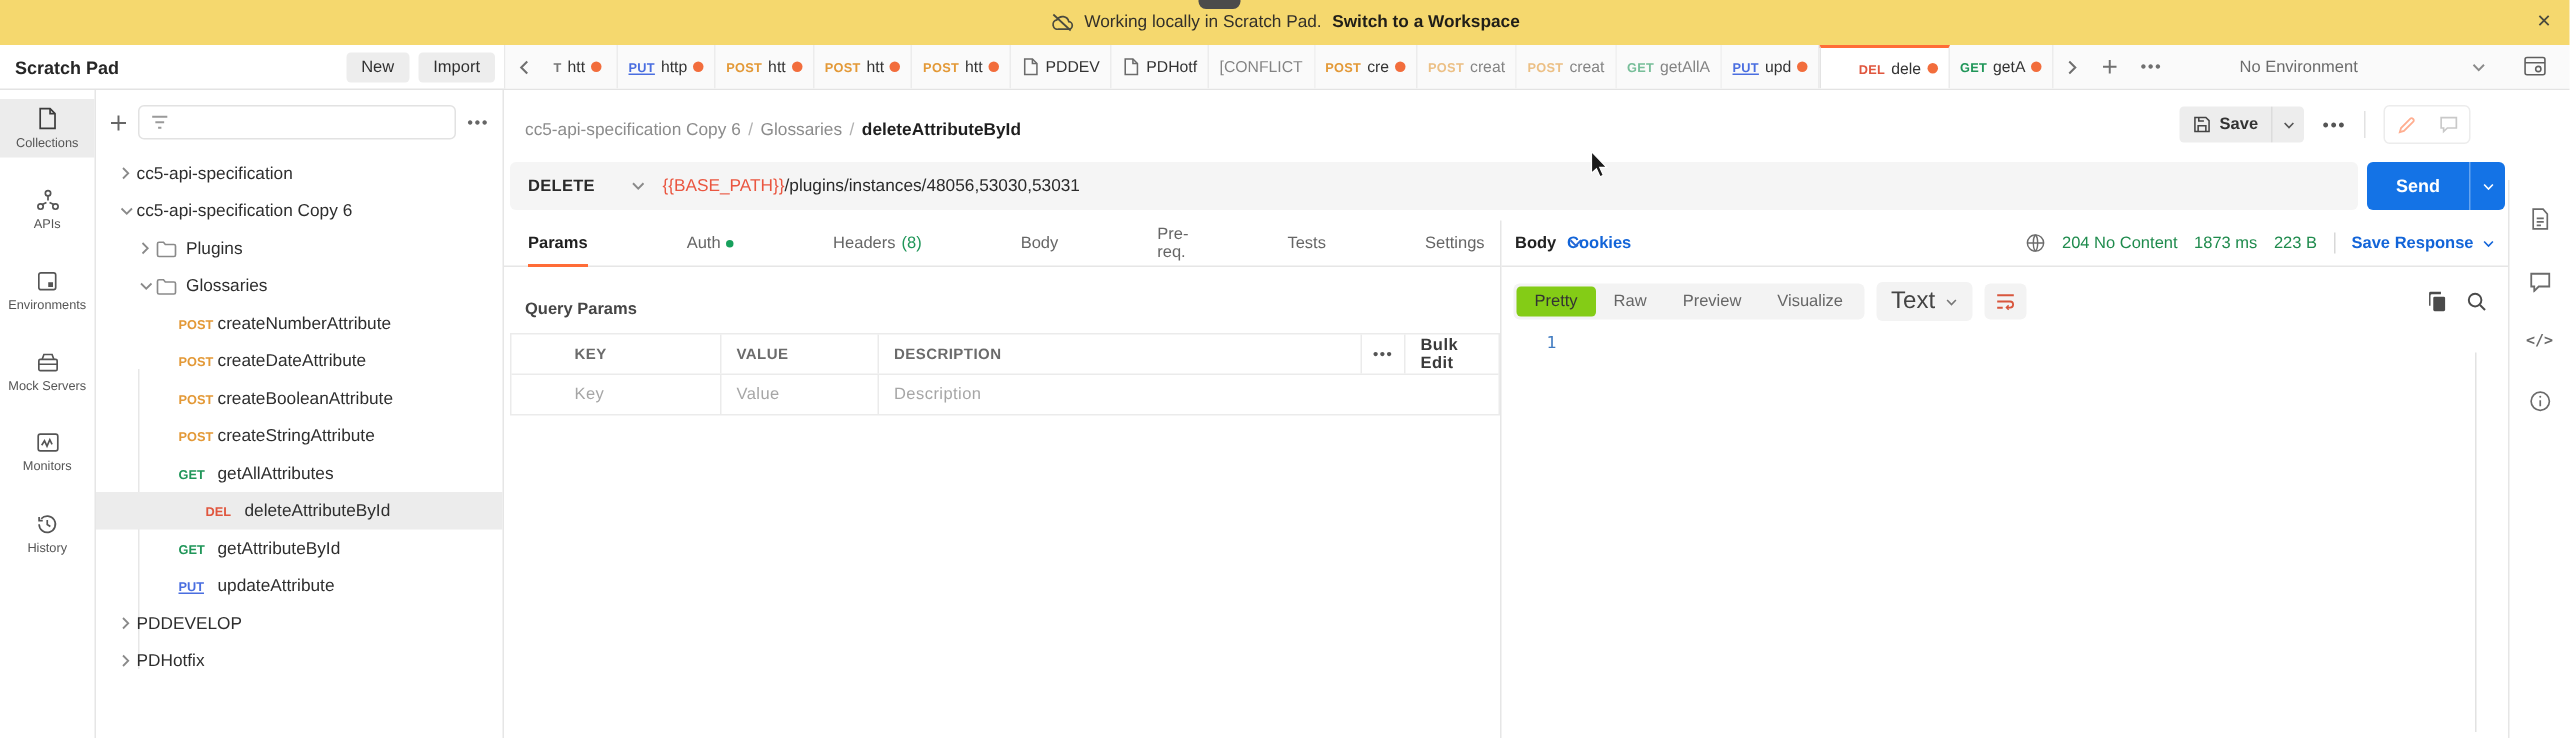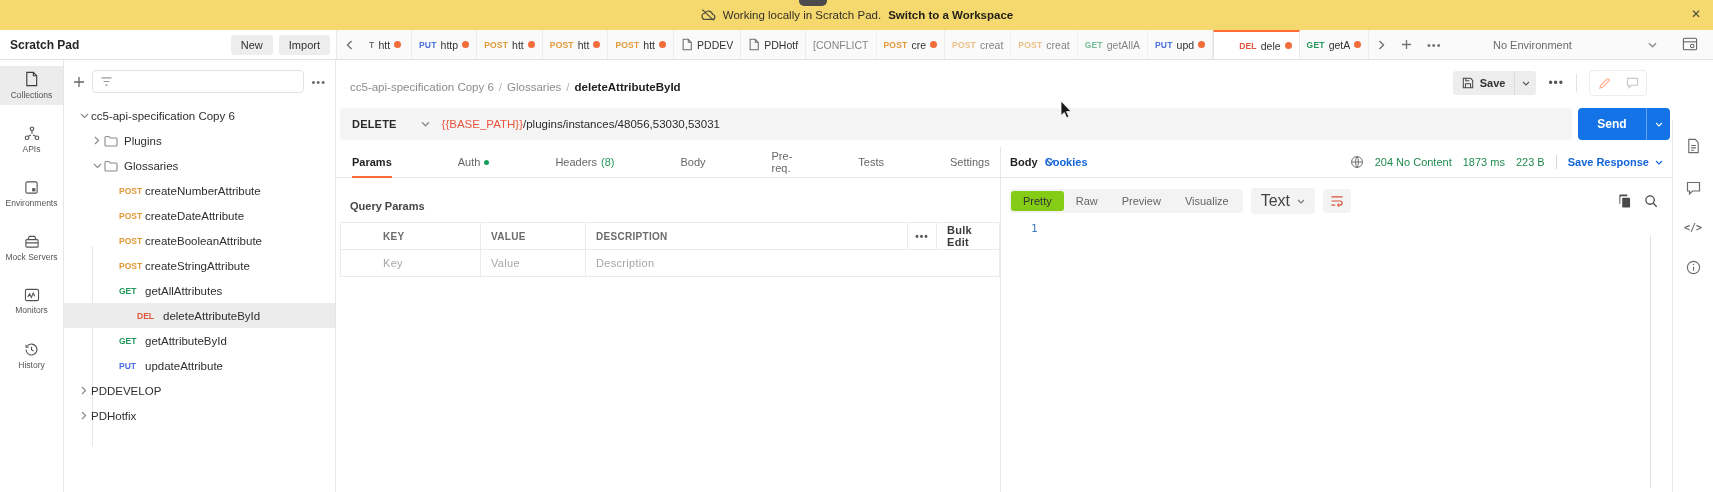--- a/index.html
+++ b/index.html
@@ -21,21 +21,21 @@
   .btn-sm { background:#ededed; border:none; border-radius:3px; padding:4px 10px; font-size:11px; color:#303030; font-family:inherit; cursor:pointer; }
   .tabstrip { flex:1; display:flex; align-items:stretch; background:#fafafa; overflow:hidden; }
   .tab-nav { width:25px; flex:none; display:flex; align-items:center; justify-content:center; color:#707070; cursor:pointer; }
   .tab { flex:none; display:flex; align-items:center; gap:4px; padding:0 7px; border-right:1px solid #ececec;
     font-size:10.5px; color:#333; white-space:nowrap; overflow:hidden; cursor:pointer; }
   .tab .m { font-size:8.5px; font-weight:700; letter-spacing:.2px; }
   .tab .dot { width:7px; height:7px; flex:none; border-radius:50%; background:#f26d3c; }
   .tab.partial { width:50px; }
   .tab.faded { opacity:.6; }
   .tab.active { background:#fff; border-top:2px solid #ff6c37; border-left:1px solid #e3e3e3; }
-  .m-GET { color:#209659; } .m-POST { color:#e39937; } .m-PUT { color:#4a6ee0; } .m-DEL { color:#e0563e;margin-left:18px; } .m-frag { color:#777; }
+  .m-GET { color:#209659; } .m-POST { color:#e39937; } .m-PUT { color:#4a6ee0;text-decoration:underline; } .m-DEL { color:#e0563e;margin-left:18px; } .m-frag { color:#777; }
   .env { margin-left:auto; flex:none; width:184px; display:flex; align-items:center; justify-content:space-between;
     padding:0 10px; font-size:11px; color:#6b6b6b; cursor:pointer; }
   .env-eye { flex:none; width:46px; display:flex; align-items:center; justify-content:center; color:#5f5f5f; cursor:pointer; }
 
   
   .rail { position:absolute; left:0; top:60px; width:64px; height:432px; border-right:1px solid #e6e6e6; background:#fff; padding-top:6px; }
   .rail-item { width:63px; height:39px; margin-bottom:15px; display:flex; flex-direction:column; align-items:center; justify-content:center; gap:3px;
     color:#555; font-size:8.5px; cursor:pointer; }
   .rail-item.active { background:#ececec; }
 
@@ -331,20 +331,28 @@
             <path d="M1.5 2h11M3.8 6h6.4M5.8 10h2.4"></path>
           </svg>
       </span>
     </div>
     <span class="tree-more">•••</span>
   </div>
   <div style="position:relative;">
     <div class="tree-guide"></div>
     <div class="trow t-ind0">
       <span class="tchev">
+          <svg width="6" height="9" viewBox="0 0 6 9" fill="none" stroke="currentColor" stroke-width="1.2">
+            <path d="M1 1l3.5 3.5L1 8"></path>
+          </svg>
+        </span>
+      <span>cc5-api-specification</span>
+    </div>
+    <div class="trow t-ind0">
+      <span class="tchev">
           <svg width="9" height="6" viewBox="0 0 9 6" fill="none" stroke="currentColor" stroke-width="1.2">
             <path d="M1 1l3.5 3.5L8 1"></path>
           </svg>
         </span>
       <span>cc5-api-specification Copy 6</span>
     </div>
     <div class="trow t-ind1">
       <span class="tchev">
           <svg width="6" height="9" viewBox="0 0 6 9" fill="none" stroke="currentColor" stroke-width="1.2">
             <path d="M1 1l3.5 3.5L1 8"></path>

